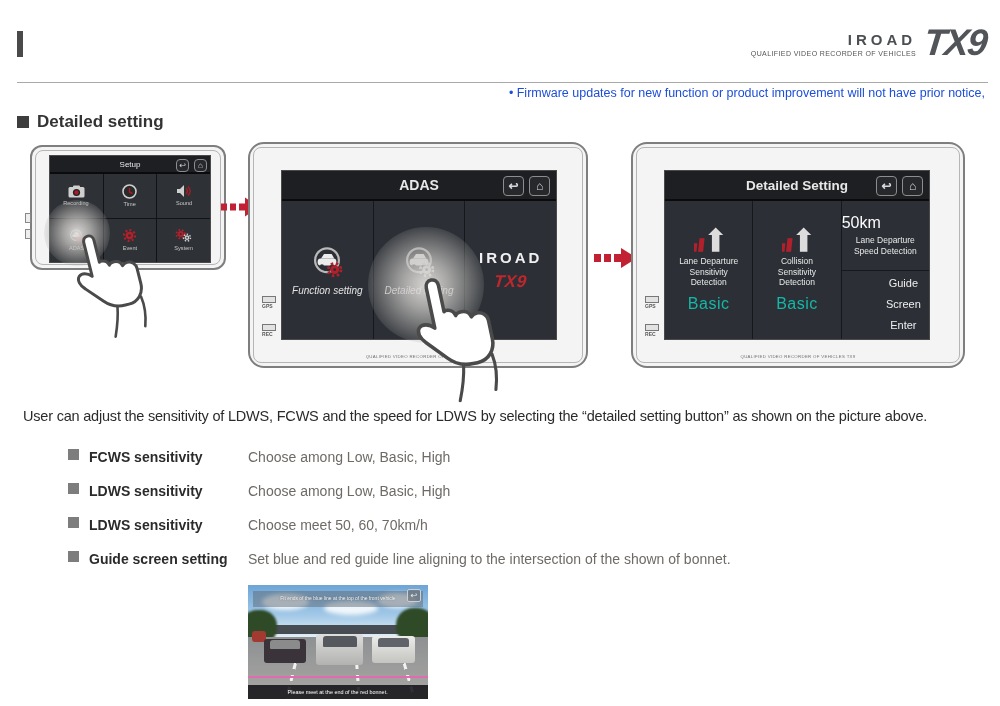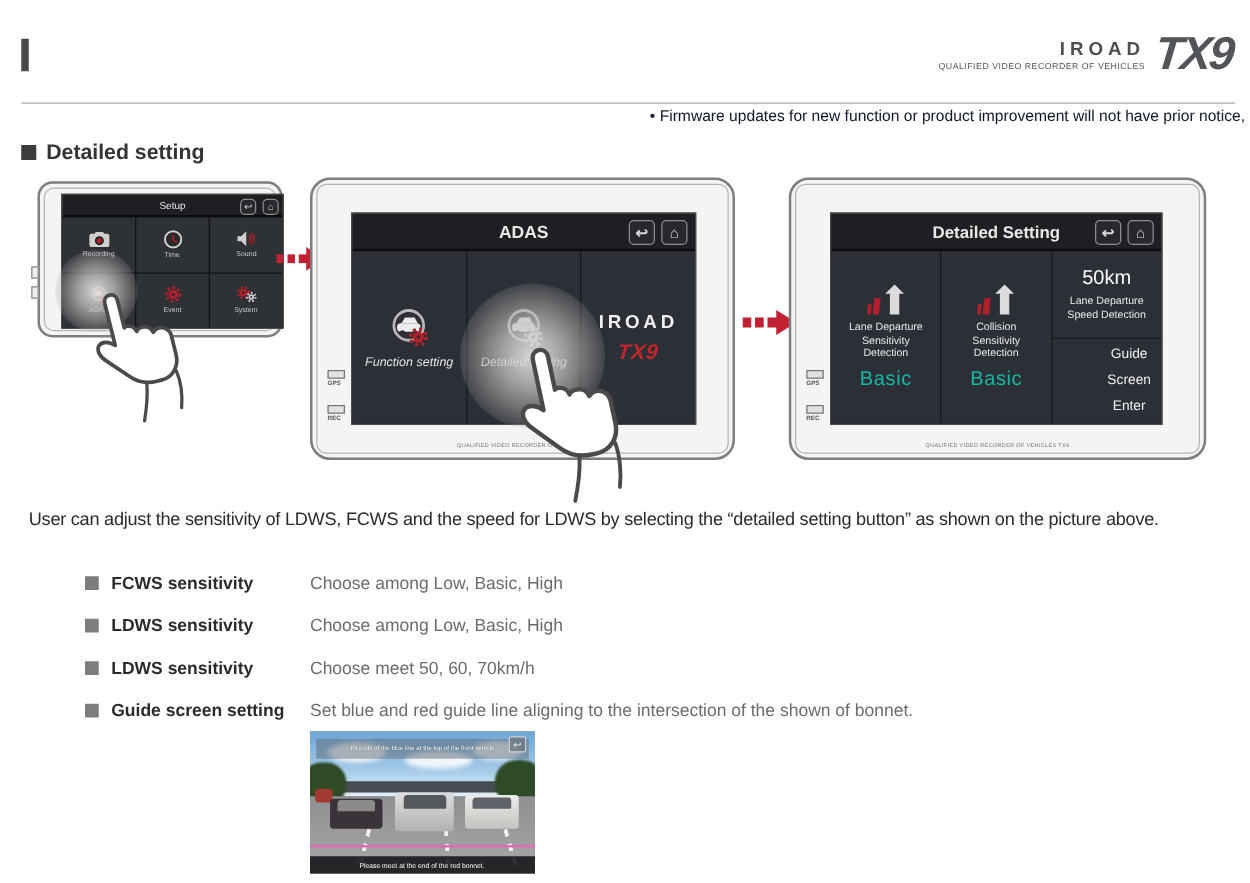--- a/index.html
+++ b/index.html
@@ -12,21 +12,21 @@
 
   
   .h-accent { position:absolute; left:17px; top:31px; width:6px; height:26px; background:#4a4a4a; }
   .h-title  { position:absolute; left:31px; top:28px; font-size:24px; font-weight:bold; color:#3a3a3a; letter-spacing:0.2px; }
   .logo { position:absolute; right:14px; top:26px; display:flex; align-items:flex-start; gap:8px; }
   .logo-left { text-align:right; padding-top:6px; }
   .logo-brand { font-size:15px; font-weight:bold; letter-spacing:4px; color:#4c4f52; line-height:1; }
   .logo-tagline { font-size:7px; letter-spacing:0.4px; color:#555; margin-top:3px; }
   .logo-model { font-size:37px; font-weight:bold; font-style:italic; color:#515458; letter-spacing:-2px; line-height:0.9; transform:skewX(-6deg); }
   .rule { position:absolute; left:17px; top:82px; width:971px; height:1px; background:#a9a9a9; }
-  .notice { position:absolute; right:4px; top:86px; text-align:left; font-size:12.5px; line-height:1.12; color:#0f172a; }
+  .notice { position:absolute; right:15px; top:86px; text-align:left; font-size:12.5px; line-height:1.12; color:#1d4ed8; }
 
   
   .section { position:absolute; left:17px; top:112px; display:flex; align-items:center; gap:8px; }
   .section-square { width:12px; height:12px; background:#3d3d3d; }
   .section-label { font-size:17px; font-weight:bold; color:#333; }
 
   
   .device { position:absolute; background:#f4f4f4; border:2px solid #7e7e7e; border-radius:12px; }
   .device::before { content:""; position:absolute; inset:3px; border:1px solid #b5b5b5; border-radius:8px; pointer-events:none; }
   .screen { position:absolute; background:#2b2e33; border:1px solid #4a4a4a; overflow:hidden; }
@@ -48,36 +48,36 @@
   .cols { position:absolute; left:0; right:0; top:30px; bottom:0; display:flex; background:#17181b; gap:1px; }
   .col { flex:1; background:#2c3036; display:flex; flex-direction:column; align-items:center; justify-content:center; gap:6px; position:relative; }
   .col-label { font-size:10px; color:#e2e2e2;font-style:italic; }
   .scr-logo-brand { font-size:15px; font-weight:bold; letter-spacing:3px; color:#f0f0f0; }
   .scr-logo-model { font-size:17px; font-weight:bold; font-style:italic; color:#c0272d; letter-spacing:0.5px; transform:skewX(-6deg); }
 
   
   .dcol-label { font-size:8.5px; line-height:1.25; color:#e8e8e8; text-align:center; }
   .dcol-value { font-size:16px; color:#14b8a6; font-weight:normal; margin-top:4px; letter-spacing:0.5px; }
   .col3split { flex:1; background:transparent; display:flex; flex-direction:column; gap:1px; }
-  .cell { background:#2c3036; display:flex; flex-direction:column; align-items:center; justify-content:center; }
+  .cell { background:#2c3036; display:flex; flex-direction:column; justify-content:center; }
   .speed-value { font-size:16px; color:#fbfbfb; margin-bottom:3px; }
   .guide-label { font-size:11px; color:#eee; line-height:1.9; text-align:center;margin-left:36px; }
 
   
   .glow { position:absolute; border-radius:50%;
           background:radial-gradient(circle, rgba(225,223,220,0.95) 0%, rgba(200,198,195,0.75) 30%, rgba(175,173,170,0.45) 55%, rgba(160,160,160,0.15) 72%, rgba(160,160,160,0) 80%); }
   .hand { position:absolute; }
 
   
   .flow-arrow { position:absolute; }
 
   
   .paragraph { position:absolute; left:23px; top:408px; width:960px; font-size:14.5px; color:#2b2b2b; letter-spacing:-0.2px; }
   .settings { position:absolute; left:68px; top:449px; width:900px; }
-  .setting-row { display:flex; align-items:center; height:34px; }
+  .setting-row { display:flex; height:34px; }
   .bullet { width:11px; height:11px; background:#7d7d7d; margin-right:10px; flex:0 0 auto; }
   .setting-label { width:159px; font-size:14px; font-weight:bold; color:#2b2b2b; flex:0 0 auto; }
   .setting-desc { font-size:14px; color:#6e6a66; }
 
   
   .photo { position:absolute; left:248px; top:585px; width:180px; height:114px; background:#9a9a98; overflow:hidden; }
   .p-sky { position:absolute; left:0; right:0; top:0; height:46%; background:linear-gradient(#6da5d6 0%, #9ec6e6 55%, #e2eef7 100%); }
   .cloud { position:absolute; background:rgba(255,255,255,0.85); border-radius:50%; filter:blur(2px); }
   .p-struct { position:absolute; left:9%; right:10%; top:35%; height:8%; background:#474c52; }
   .p-tree { position:absolute; background:#2f4a27; border-radius:45%; filter:blur(1px); }
@@ -117,21 +117,21 @@
   </div>
 
   <div class="section">
     <div class="section-square"></div>
     <div class="section-label">Detailed setting</div>
   </div>
 
   <div class="device" style="left:30px; top:145px; width:196px; height:125px;">
     <div style="position:absolute; left:-7px; top:66px; width:6px; height:10px; border:1px solid #888; background:#eee;"></div>
     <div style="position:absolute; left:-7px; top:82px; width:6px; height:10px; border:1px solid #888; background:#eee;"></div>
-    <div class="screen" style="left:17px; top:8px; width:178px; height:108px;">
+    <div class="screen" style="left:17px; top:8px; width:162px; height:108px;">
       <div class="titlebar" style="height:18px; font-size:8px;">
         <span>Setup</span>
         <div class="tb-btns" style="right:3px; top:2.5px;">
           <div class="tb-btn" style="width:13px; height:13px; font-size:8px;">
               <span>↩</span>
             </div>
           <div class="tb-btn" style="width:13px; height:13px; font-size:8px;">
               <span>⌂</span>
             </div>
         </div>

